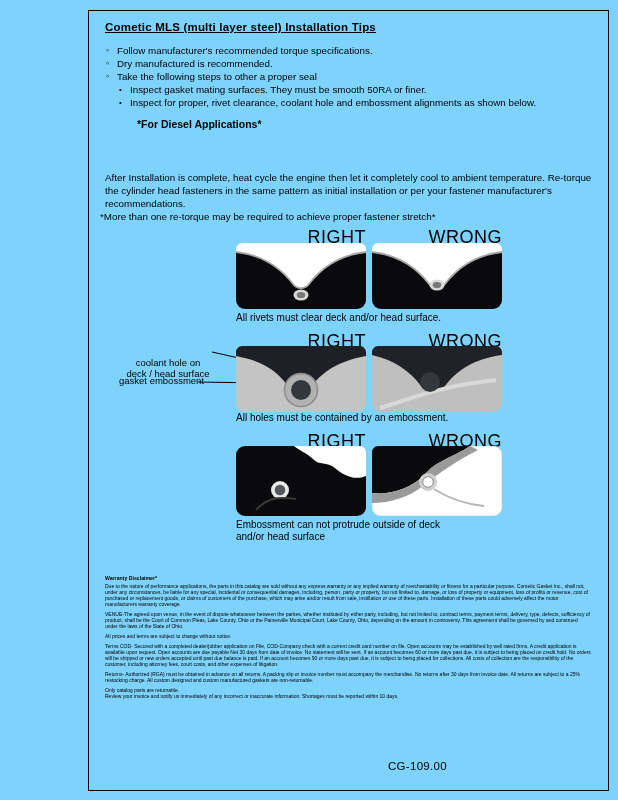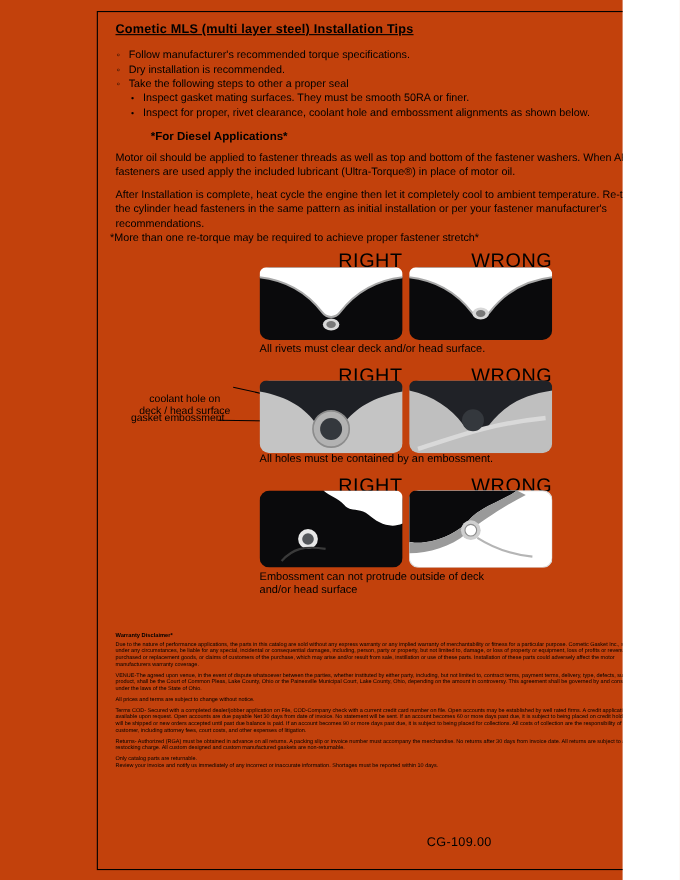--- a/index.html
+++ b/index.html
@@ -1,18 +1,18 @@
 <!DOCTYPE html>
 <html><head>
 <meta charset="utf-8">
 <style>
   * { margin:0; padding:0; box-sizing:border-box; }
   html,body { width:618px; height:800px; background:#ffffff; }
   body { font-family:"Liberation Sans", sans-serif; color:#000; position:relative; }
-  .page { position:absolute; left:0; top:0; width:566px; height:800px; background:#c2410c; overflow:hidden; }
+  .page { position:absolute; left:0; top:0; width:618px; height:800px; background:#7dd3fc; overflow:hidden; }
   .frame { position:absolute; left:88px; top:10px; width:521px; height:781px; border:1px solid #000; }
 
   .title { position:absolute; left:105px; top:21px; font-size:11.5px; font-weight:bold;
            text-decoration:underline; letter-spacing:0.2px; }
 
   .bullets { position:absolute; left:106px; top:44px; width:492px; font-size:9.8px; line-height:13px; }
   .brow { display:flex; }
   .brow .mk  { width:11px; font-size:9px; flex:0 0 11px; }
   .brow.sub  { padding-left:13px; }
   .brow.sub .mk { font-size:8px; }
@@ -58,38 +58,37 @@
 
   <div class="title">Cometic MLS (multi layer steel) Installation Tips</div>
 
   <div class="bullets">
     <div class="brow">
       <span class="mk">◦</span>
       <span>Follow manufacturer's recommended torque specifications.</span>
     </div>
     <div class="brow">
       <span class="mk">◦</span>
-      <span>Dry installation is recommended.</span>
+      <span>Dry manufactured is recommended.</span>
     </div>
     <div class="brow">
       <span class="mk">◦</span>
       <span>Take the following steps to other a proper seal</span>
     </div>
     <div class="brow sub">
       <span class="mk">•</span>
       <span>Inspect gasket mating surfaces.  They must be smooth 50RA or finer.</span>
     </div>
     <div class="brow sub">
       <span class="mk">•</span>
       <span>Inspect for proper, rivet clearance, coolant hole and embossment alignments as shown below.</span>
     </div>
   </div>
 
   <div class="diesel-h">*For Diesel Applications*</div>
-  <div class="para p1">Motor oil should be applied to fastener threads as well as top and bottom of the fastener washers. When ARP fasteners are used apply the included lubricant (Ultra-Torque®) in place of motor oil.</div>
   <div class="para p2">After Installation is complete, heat cycle the engine then let it completely cool to ambient temperature. Re-torque the cylinder head fasteners in the same pattern as initial installation or per your fastener manufacturer's recommendations.</div>
   <div class="note">*More than one re-torque may be required to achieve proper fastener stretch*</div>
 
   <div class="lab col-l labr1">RIGHT</div>
   <div class="lab col-r labr1">WRONG</div>
 
   <div class="img col-l imgr1">
     <svg viewBox="0 0 130 66" width="130" height="66">
       <rect width="130" height="66" rx="9" fill="#0a0a0c"></rect>
       <path d="M6,0 L124,0 C127,0 130,3 130,6 L130,9 C104,12 86,24 73,41 C69,46.5 61,46.5 57,41 C44,24 26,12 0,9 L0,6 C0,3 3,0 6,0 Z" fill="#ffffff"></path>

